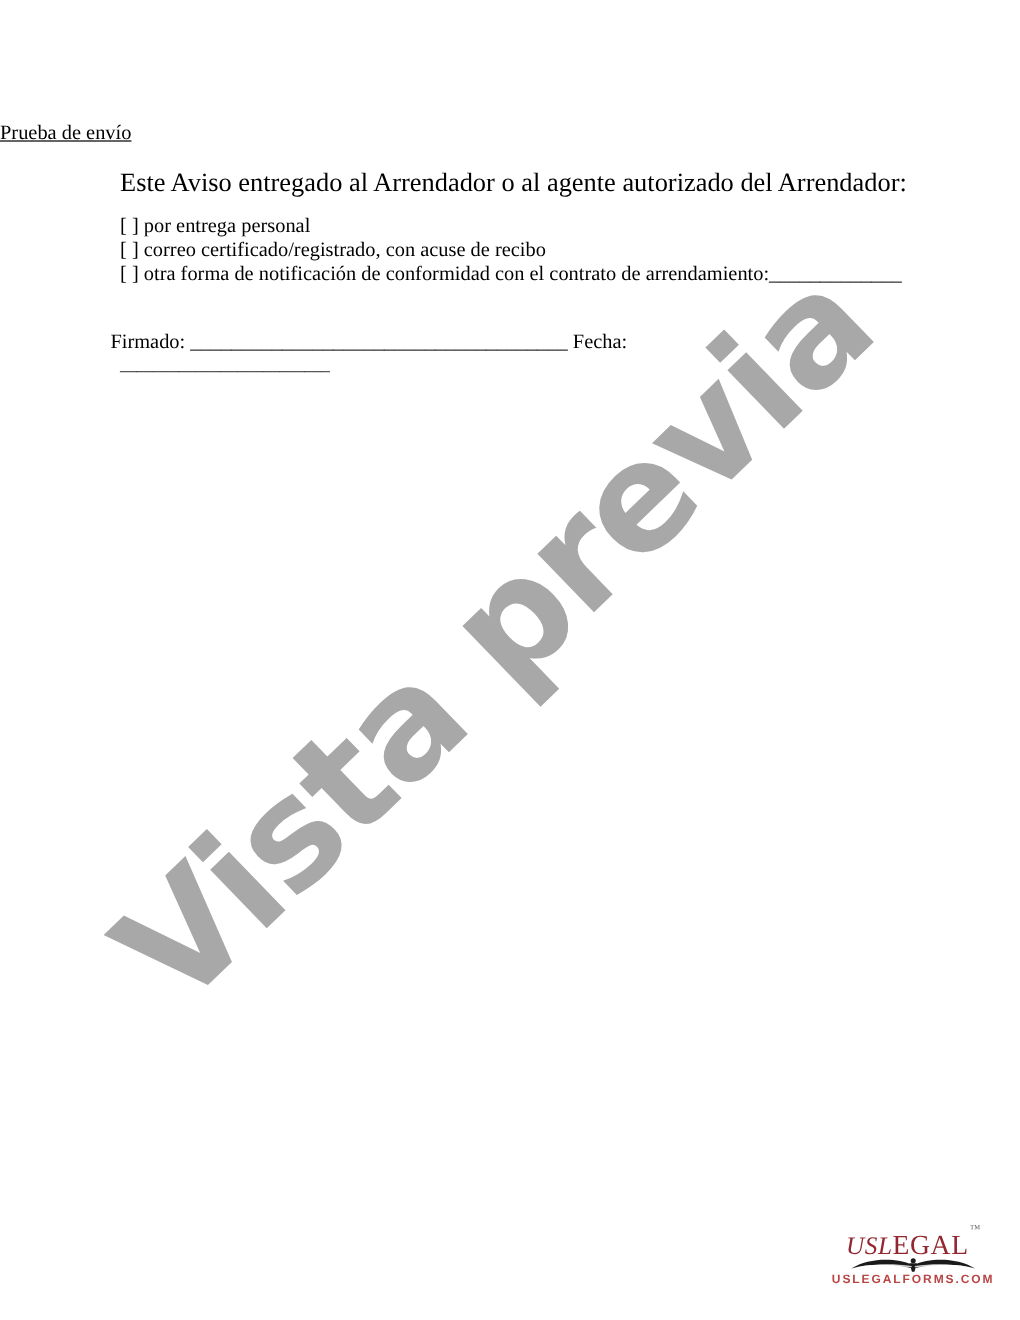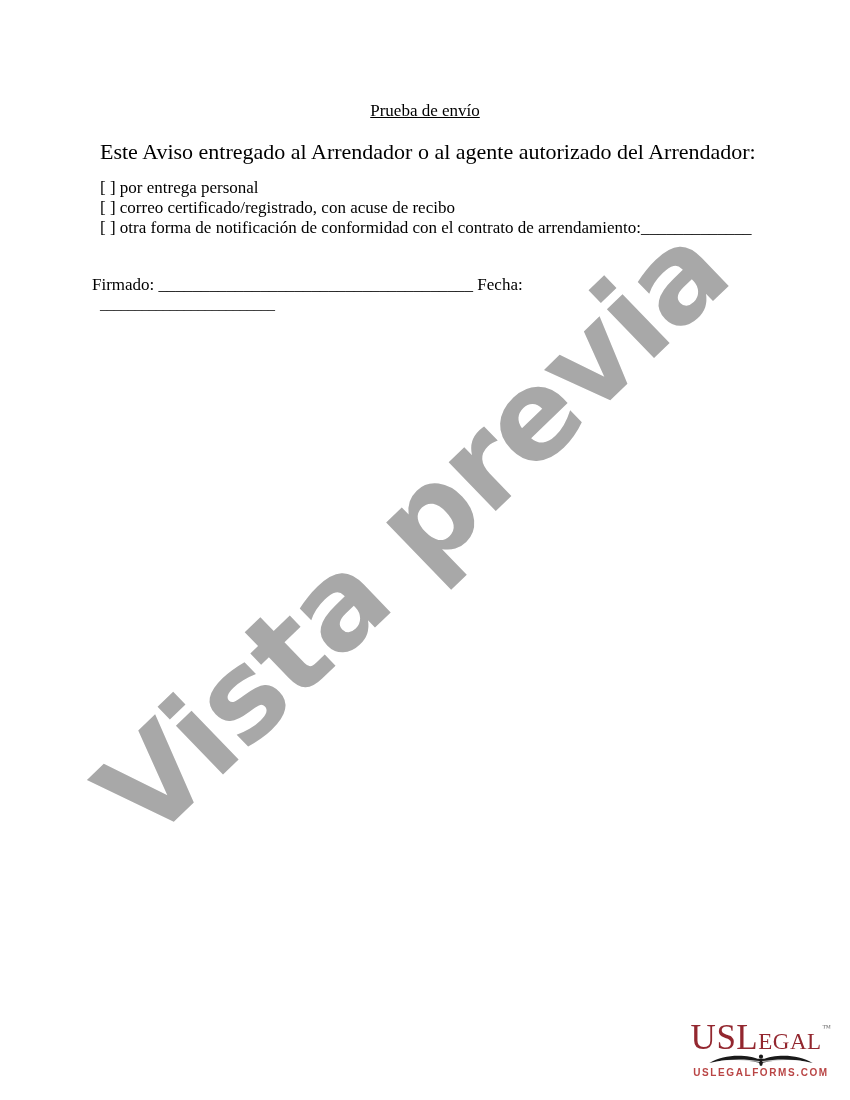--- a/index.html
+++ b/index.html
@@ -27,21 +27,21 @@
     white-space: nowrap;
     z-index: 1;
     user-select: none;
   }
   .doc { position: absolute; left: 0; top: 0; width: 100%; z-index: 2; }
   .title {
     position: absolute;
     top: 101px;
     left: 0;
     width: 100%;
-    text-align: center;
+    text-align: left;
     font-size: 17px;
     text-decoration: underline;
     white-space: nowrap;
   }
   .intro {
     position: absolute;
     top: 139px;
     left: 100px;
     width: 650px;
     font-size: 22px;
@@ -78,21 +78,21 @@
     width: 142px;
     text-align: center;
     z-index: 3;
     line-height: 1;
   }
   .brand-row {
     font-family: "Liberation Serif", serif;
     color: #93272f;
     white-space: nowrap;
   }
-  .brand-big { font-size: 35px; letter-spacing: 0.5px; }
+  .brand-big { font-size: 21px; letter-spacing: 0.5px; font-style: italic; }
   .brand-small { font-size: 23px; letter-spacing: 0.5px; }
   .tm {
     font-size: 9px;
     color: #6f6f6f;
     vertical-align: 18px;
     margin-left: 1px;
   }
   .eagle { display: block; margin: -2px auto 1px auto; width: 118px; height: 14px; }
   .site {
     font-family: "Liberation Sans", sans-serif;

